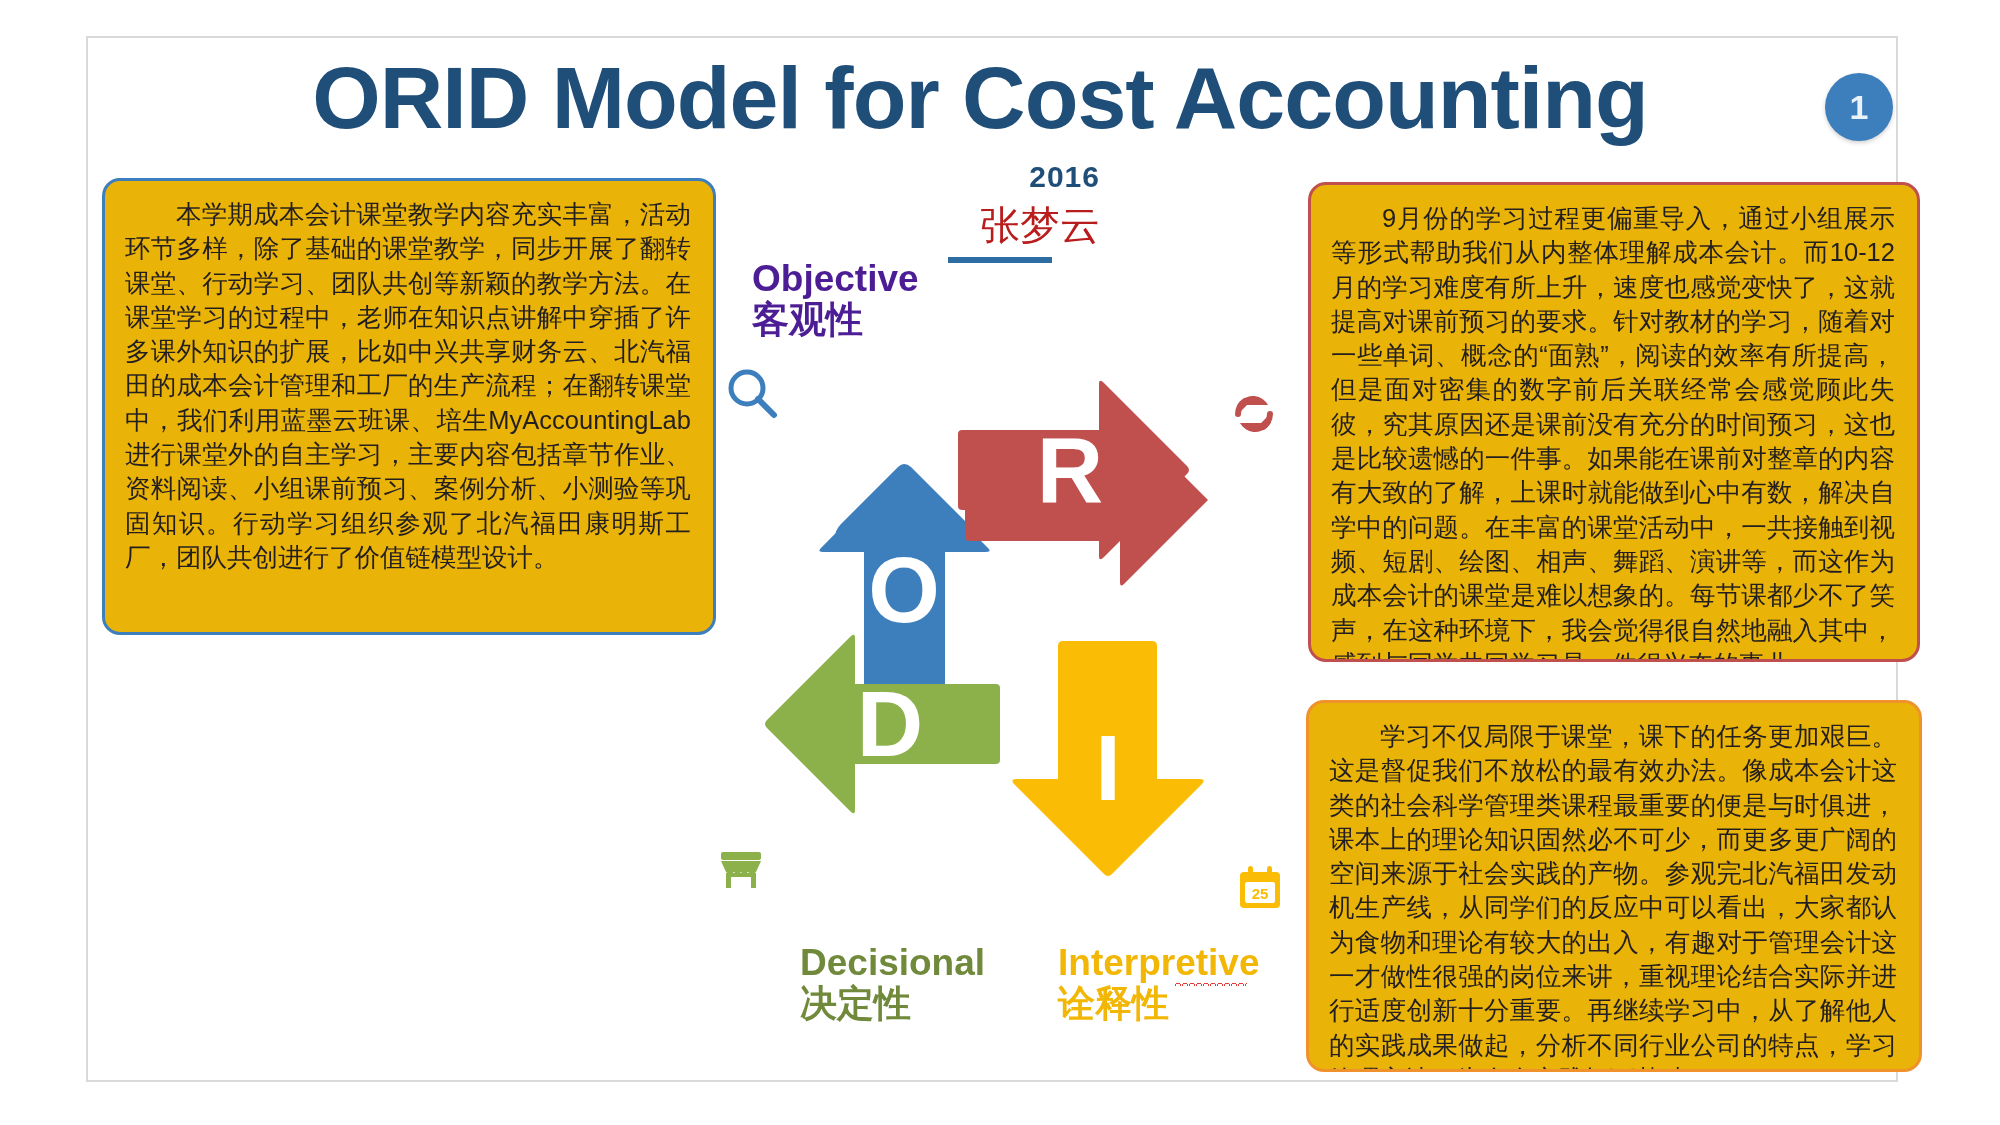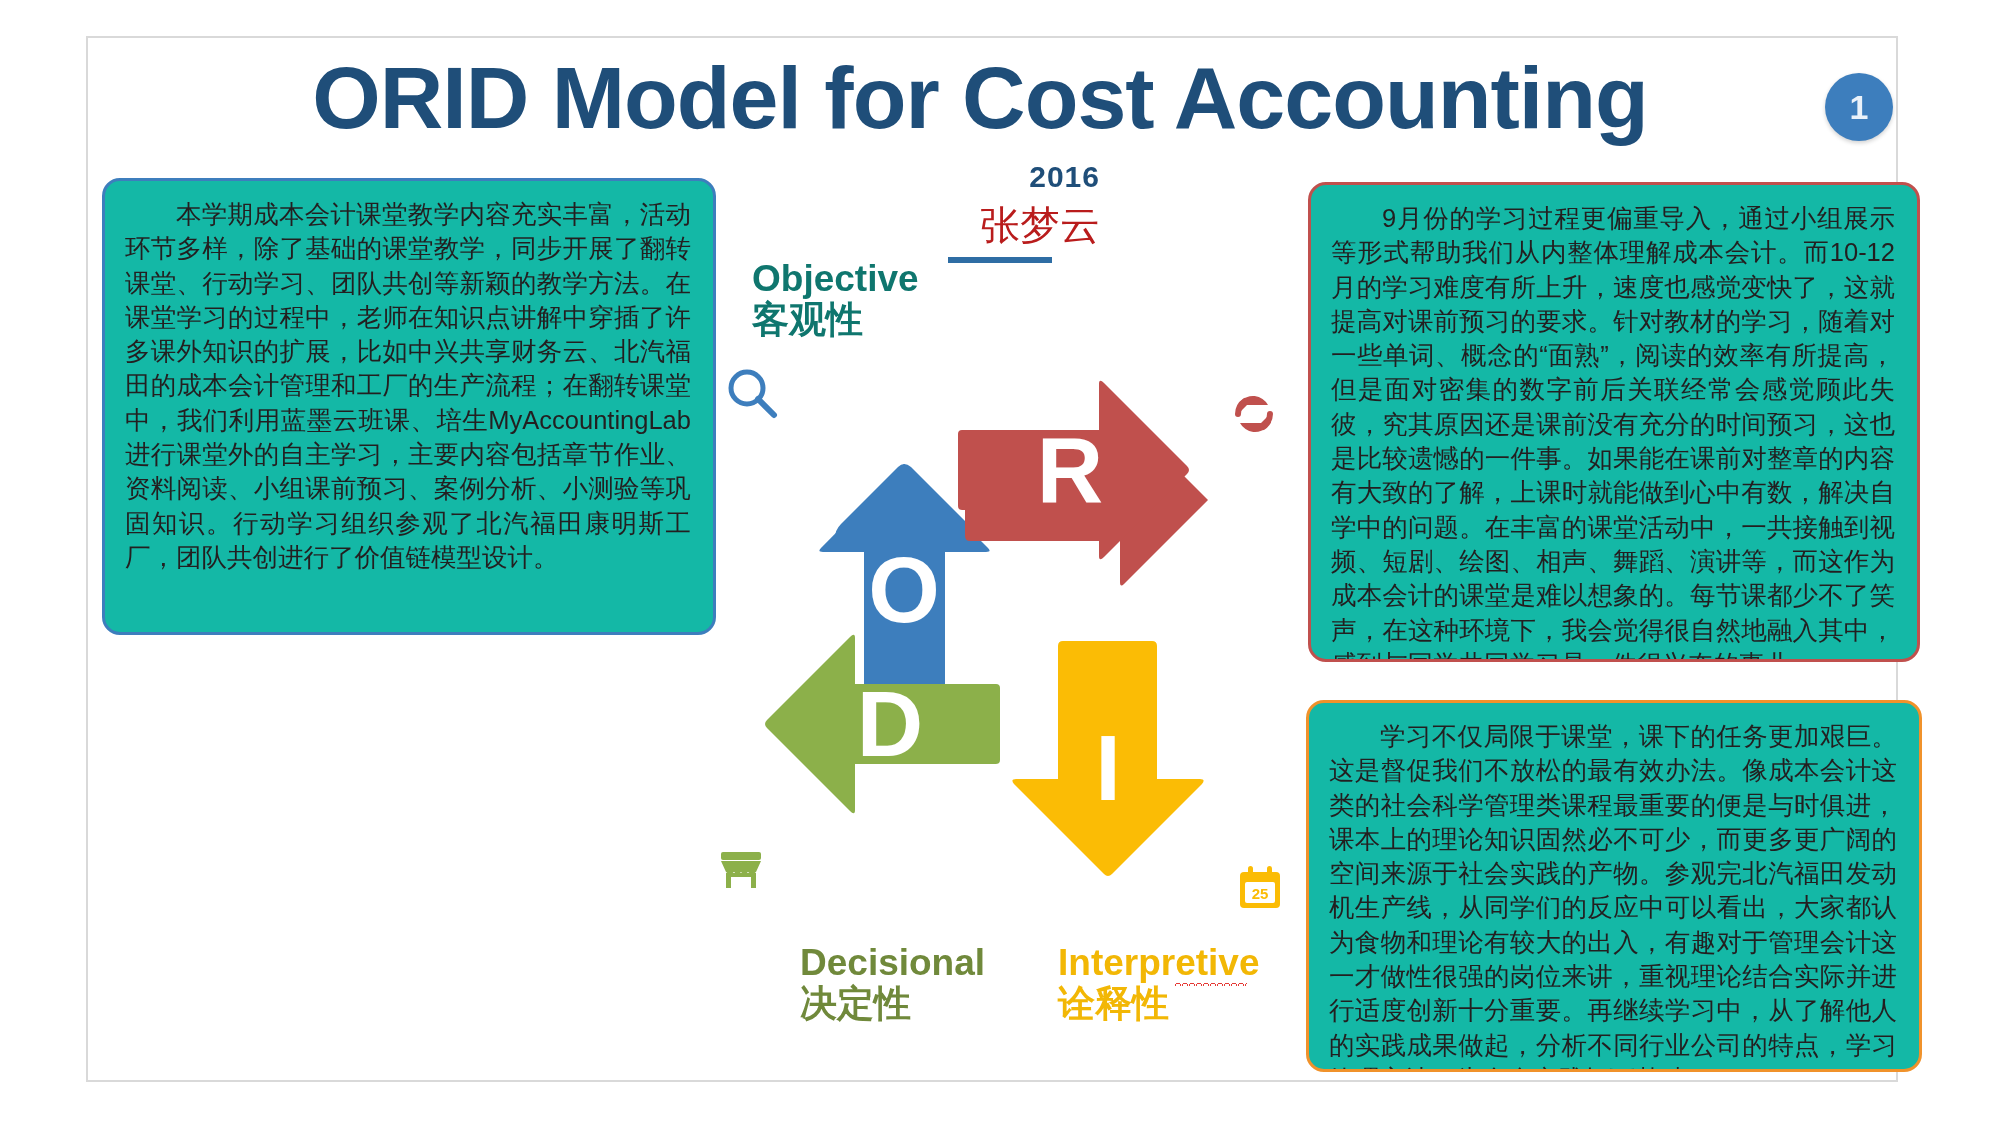--- a/index.html
+++ b/index.html
@@ -98,21 +98,21 @@
   
   .quad-label {
     position: absolute;
     font-weight: bold;
     line-height: 1.12;
     white-space: nowrap;
   }
   .quad-label .en { font-size: 37px; display: block; }
   .quad-label .zh { font-size: 37px; display: block; }
 
-  #label-objective { left: 752px; top: 258px; color: #0f766e; }
+  #label-objective { left: 752px; top: 258px; color: #4c1d95; }
   #label-reflective { left: 1108px; top: 283px; color: #C00000; }
   #label-decisional { left: 800px; top: 942px; color: #70893B; }
   #label-interpretive { left: 1058px; top: 942px; color: #F2B705; }
 
   #label-interpretive .en {
     position: relative;
   }
   #label-interpretive .en::after {
     content: "";
     position: absolute;
@@ -145,21 +145,21 @@
     font-family: "Liberation Sans", "DejaVu Sans", sans-serif;
     font-weight: bold;
     fill: #ffffff;
   }
 
   
   .textbox {
     position: absolute;
     box-sizing: border-box;
     border-radius: 18px;
-    background: #14b8a6;
+    background: #eab308;
     padding: 16px 22px 14px 20px;
     font-size: 25.5px;
     line-height: 1.345;
     color: #231f20;
     text-align: justify;
     text-justify: inter-character;
     overflow: hidden;
   }
   .textbox p {
     margin: 0;

